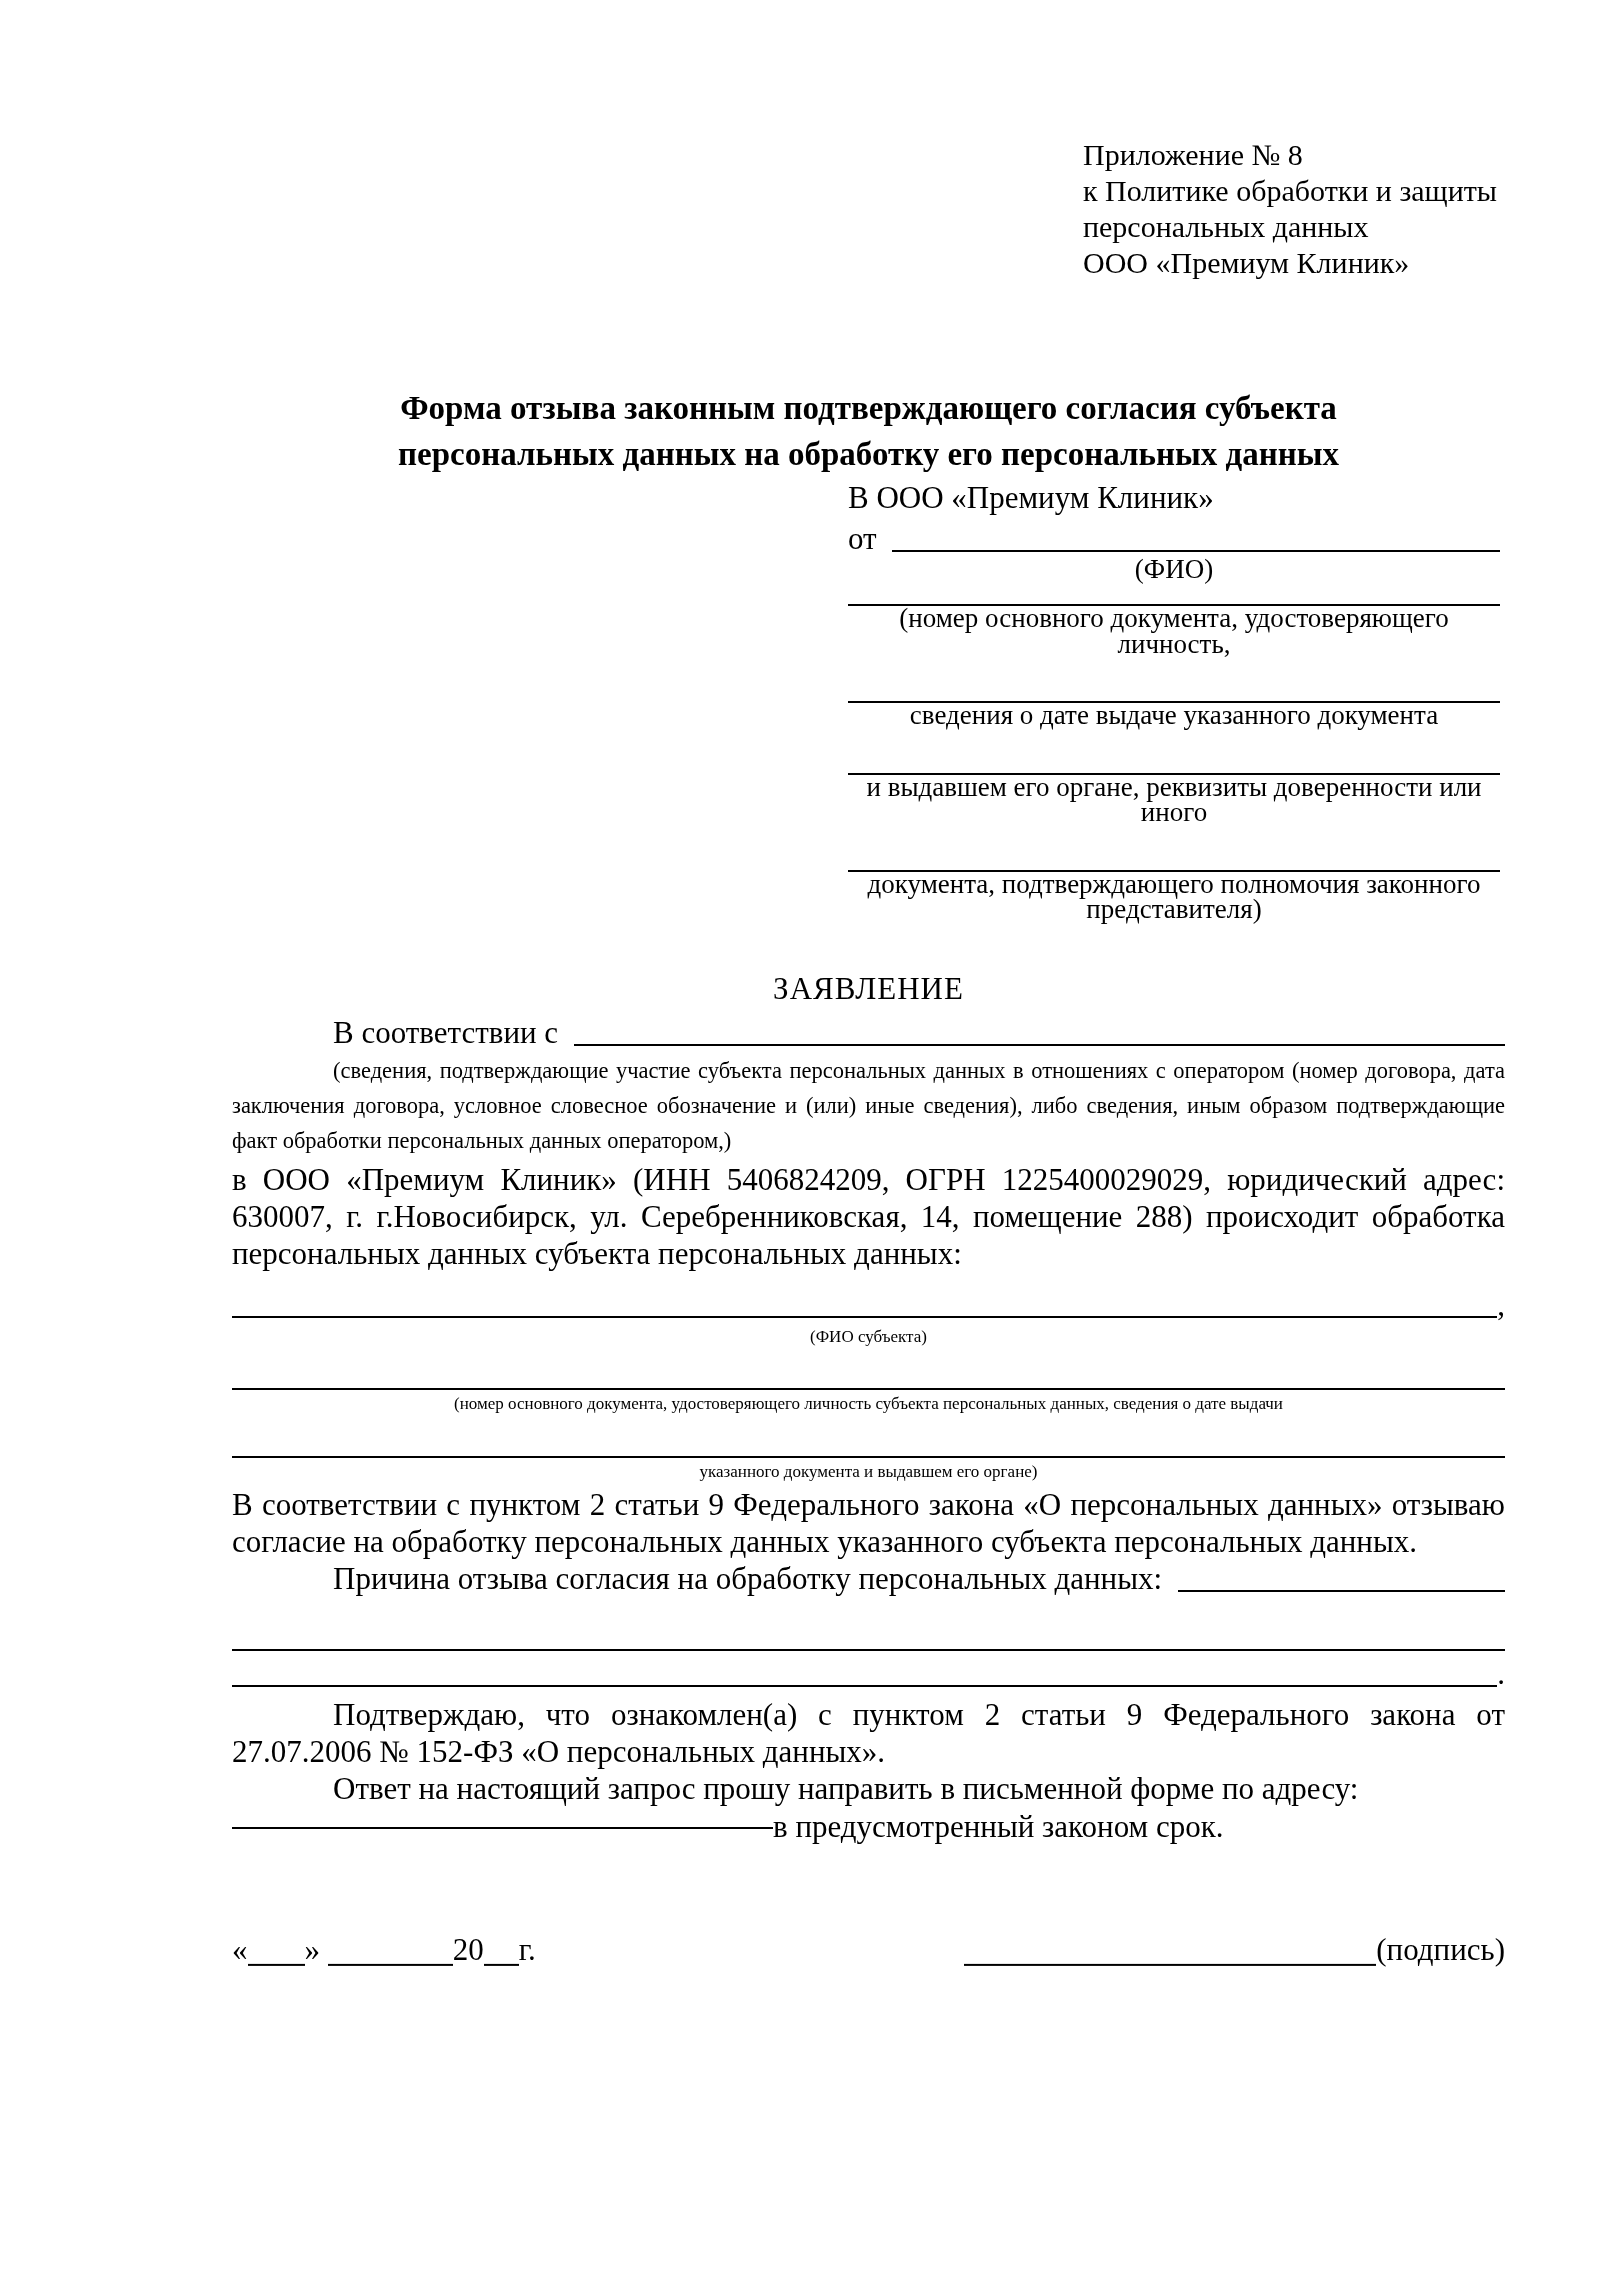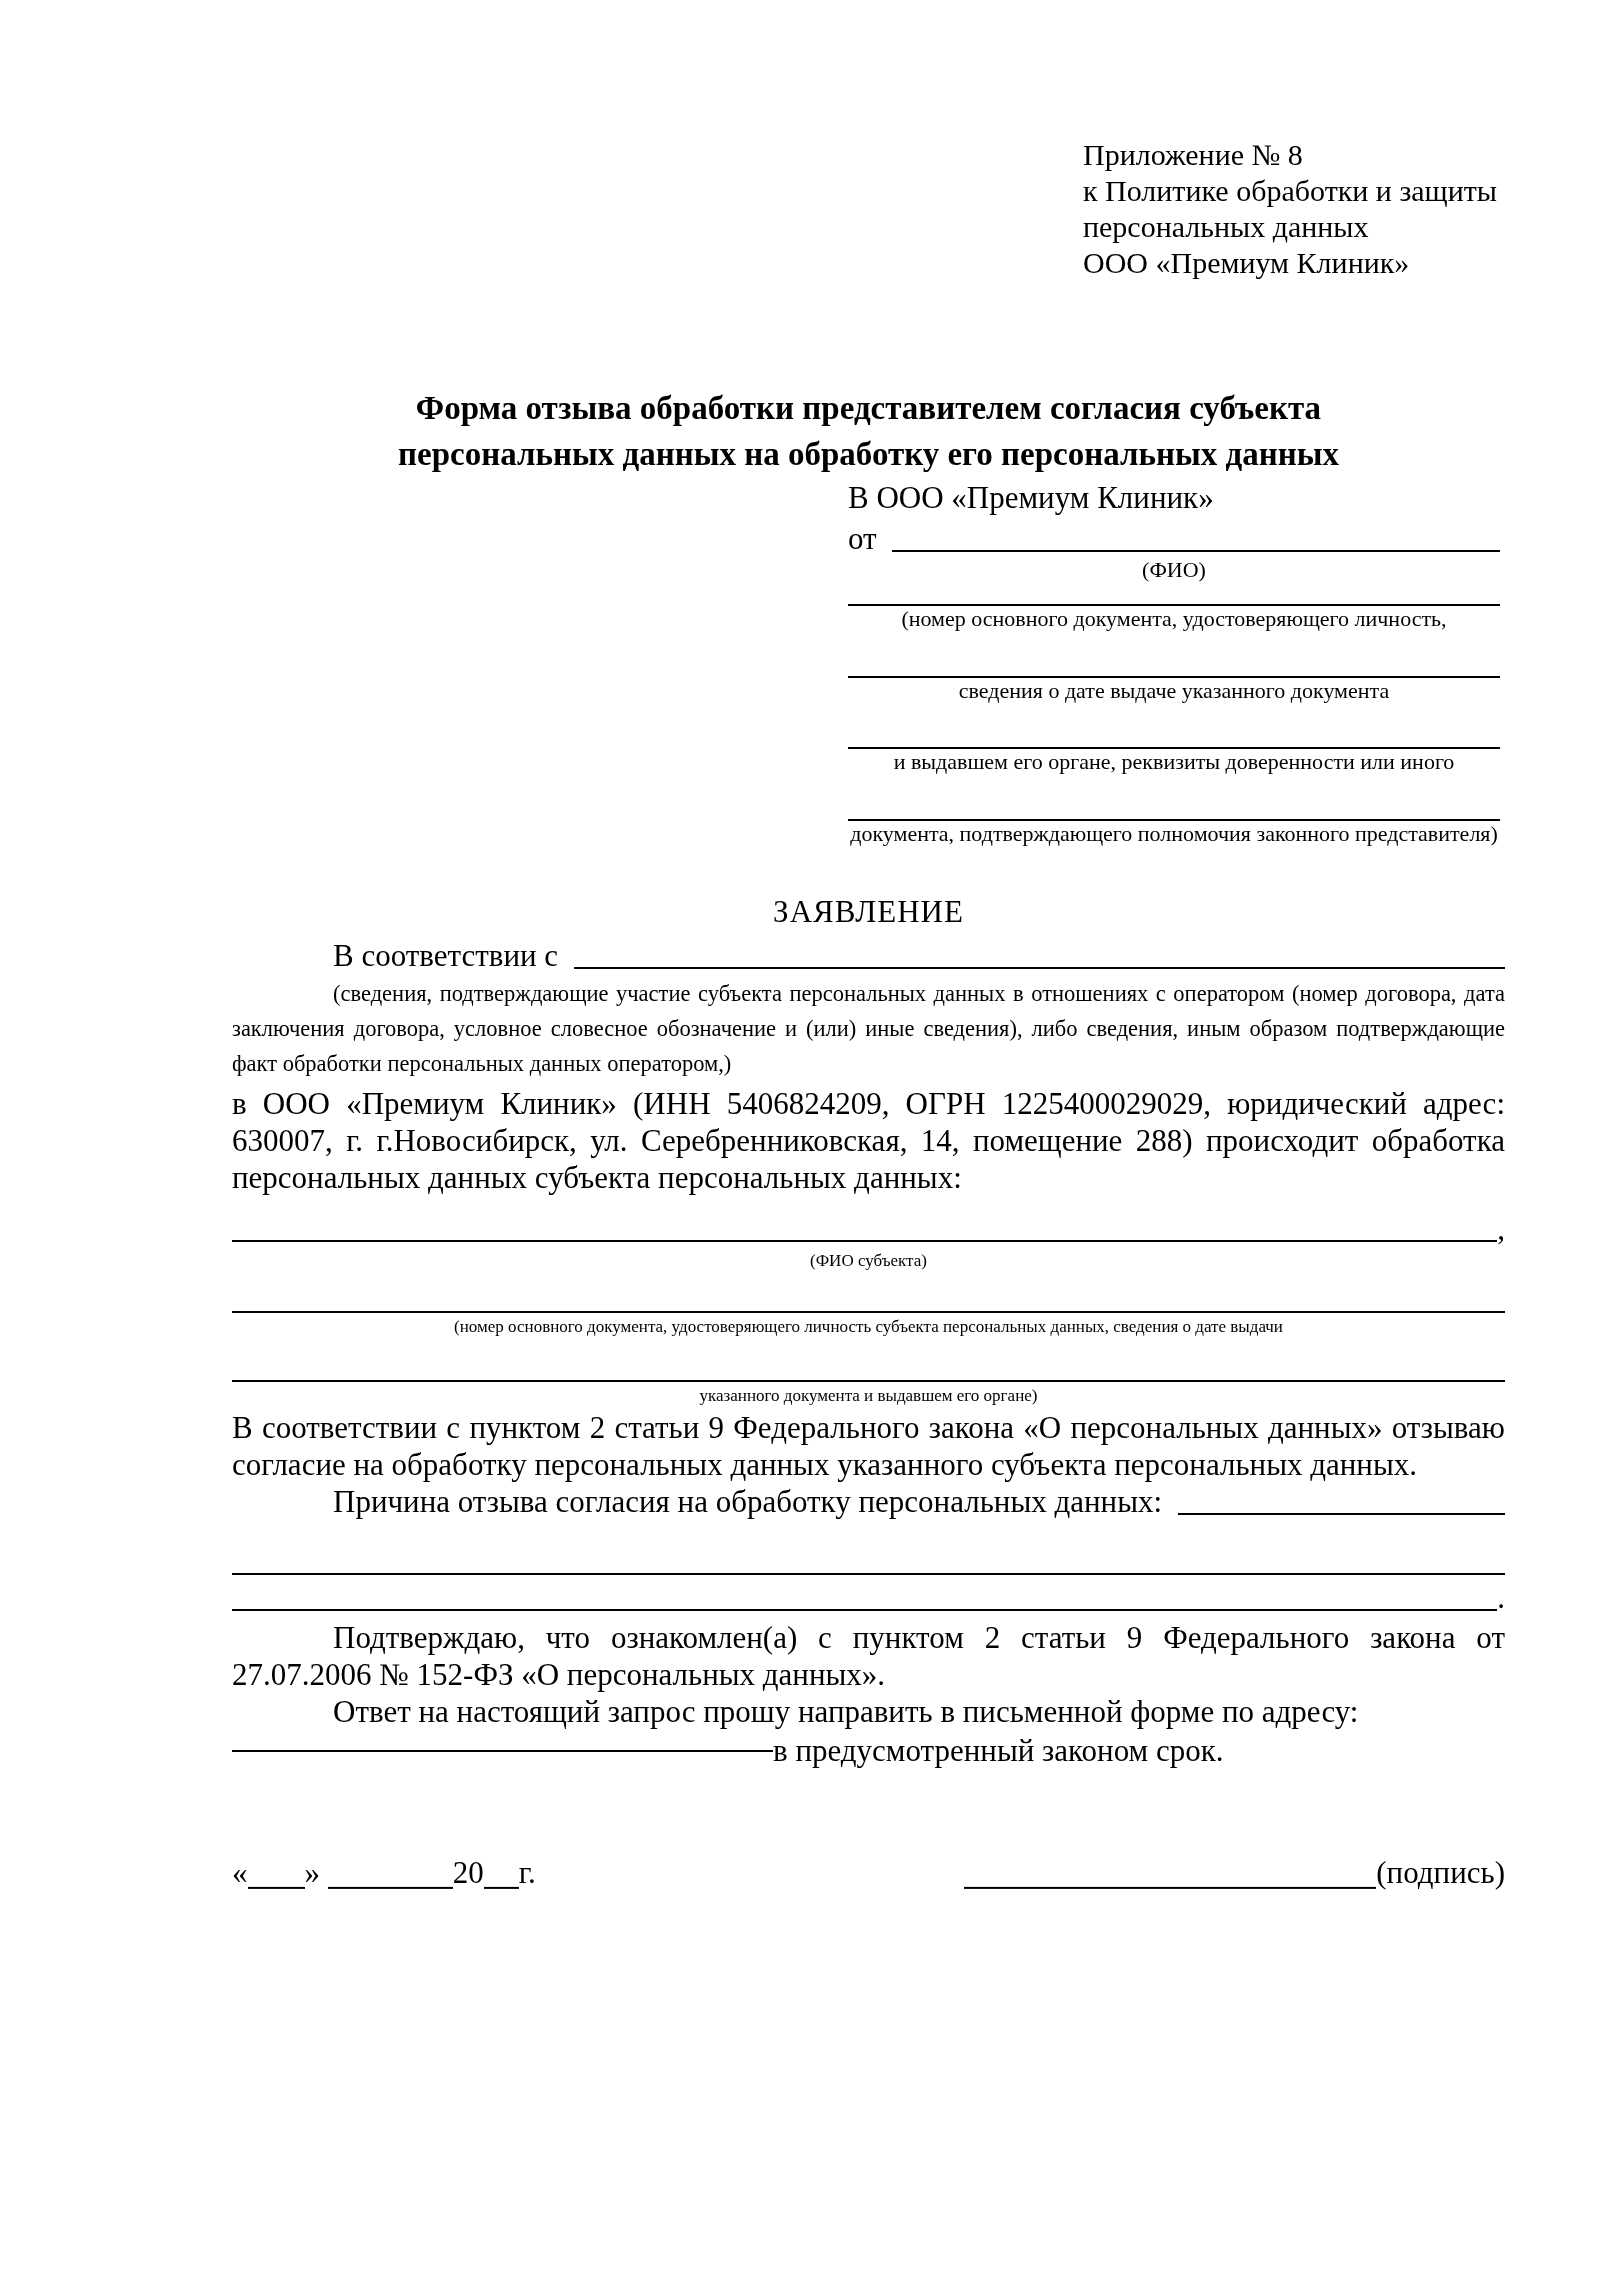--- a/index.html
+++ b/index.html
@@ -17,21 +17,21 @@
   
   .appendix{margin-left:851px;font-size:30px;line-height:36px;}
   
   .doc-title{margin-top:104px;text-align:center;font-weight:bold;font-size:33px;line-height:46px;}
   
   .addressee{margin-left:616px;width:652px;}
   .addr-to{line-height:41px;}
   .addr-from{display:flex;align-items:flex-end;height:39px;}
   .addr-from .prefix{white-space:pre;}
   .fill{flex:1;border-bottom:2.9px solid #000;height:5.9px;margin-bottom:4.9px;margin-left:7.8px;}
-  .small-label{font-size:22px;line-height:25.5px;text-align:center;}
+  .small-label{font-size:27px;line-height:25.5px;text-align:center;}
   .field-line{border-bottom:2.9px solid #000;height:44px;}
   .field-line.first{height:21.6px;}
   
   .stmt-heading{margin-top:46px;text-align:center;font-size:31px;line-height:39px;letter-spacing:1px;}
   .accordance{display:flex;align-items:flex-end;height:41px;margin-top:2px;font-family:Liberation Serif, serif;}
   .accordance .prefix{margin-left:101px;white-space:pre;}
   .note{margin-top:2px;font-size:22.5px;line-height:35px;text-align:justify;text-indent:101px;}
   .para{text-align:justify;line-height:37px;}
   .op-para{margin-top:3.9px;}
   .blank-row{display:flex;align-items:flex-end;}
@@ -62,21 +62,21 @@
 <div class="page">
 
   <div class="appendix">
     <div>Приложение № 8</div>
     <div>к Политике обработки и защиты</div>
     <div>персональных данных</div>
     <div>ООО «Премиум Клиник»</div>
   </div>
 
   <div class="doc-title">
-    <div>Форма отзыва обработки представителем согласия субъекта</div>
+    <div>Форма отзыва законным подтверждающего согласия субъекта</div>
     <div>персональных данных на обработку его персональных данных</div>
   </div>
 
   <div class="addressee">
     <div class="addr-to">В ООО «Премиум Клиник»</div>
     <div class="addr-from">
       <span class="prefix">от </span>
       <span class="fill"></span>
     </div>
     <div class="small-label">(ФИО)</div>

